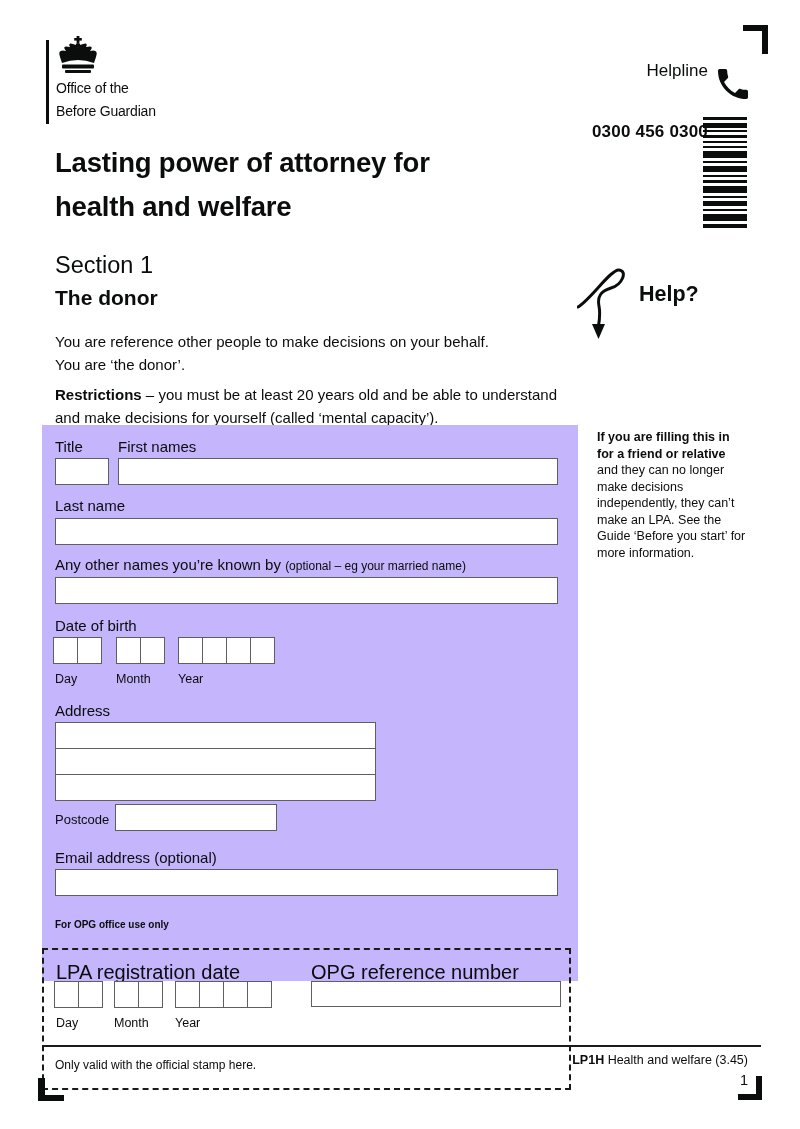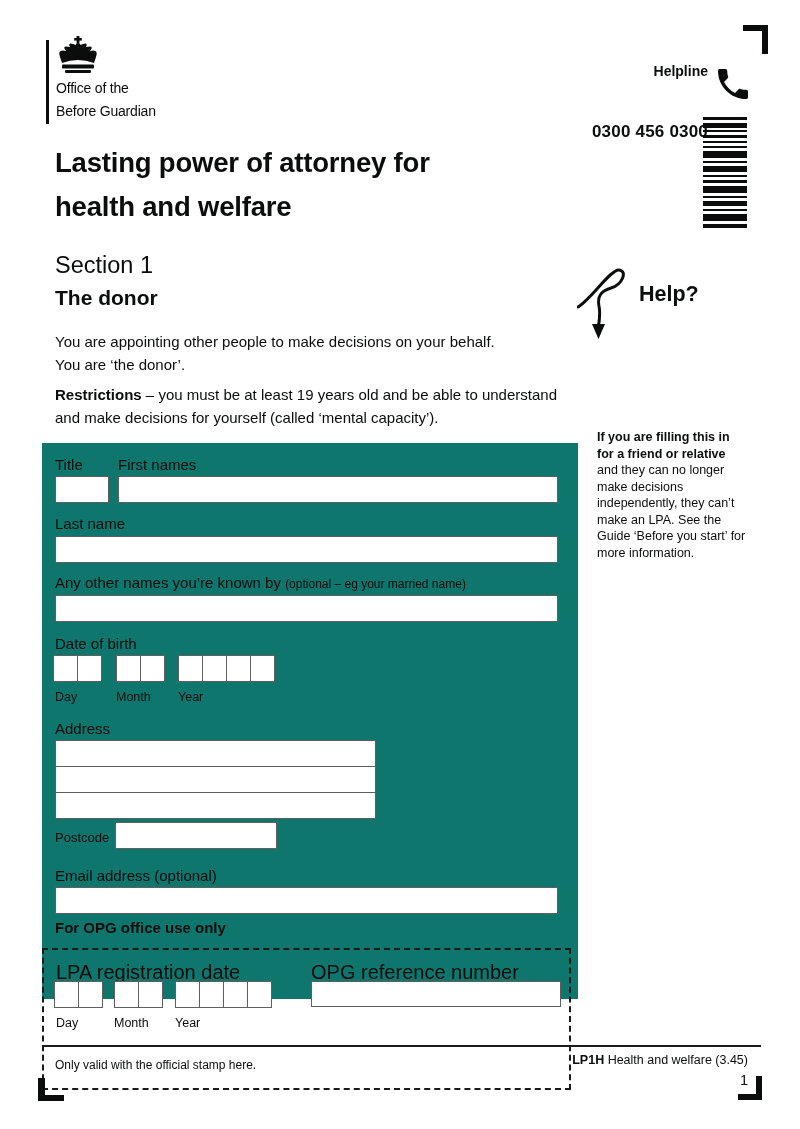--- a/index.html
+++ b/index.html
@@ -6,21 +6,21 @@
   .page{position:relative;width:800px;height:1129px;background:#ffffff;
         font-family:"Liberation Sans",sans-serif;color:#0b0c0c;overflow:hidden;}
   .abs{position:absolute;}
 
   
   .logo-bar{left:46px;top:40px;width:3px;height:84px;background:#0b0c0c;}
   .crown{left:56px;top:36px;}
   .logo-text{left:56px;top:77px;font-size:14px;line-height:23px;letter-spacing:-0.2px;}
 
   .helpline{right:92px;top:62px;text-align:right;}
-  .helpline .hl1{font-size:14px;font-weight:bold;line-height:18px;}
+  .helpline .hl1{font-size:17px;font-weight:normal;line-height:18px;}
   .helpline .hl2{font-size:17px;font-weight:bold;line-height:24px;letter-spacing:0.2px;margin-top:40px;}
   .phone{left:713px;top:62px;}
   .barcode{left:703px;top:117px;}
 
   .corner{border:0 solid #0b0c0c;}
   .corner-tr{left:743px;top:25px;width:19px;height:23px;border-top-width:6px;border-right-width:6px;}
   .corner-bl{left:38px;top:1078px;width:19px;height:17px;border-left-width:7px;border-bottom-width:6px;}
   .corner-br{left:738px;top:1076px;width:18px;height:18px;border-right-width:6px;border-bottom-width:6px;}
 
   
@@ -33,35 +33,35 @@
   .para2{left:55px;top:383px;width:528px;}
   b{font-weight:bold;}
 
   
   .help-arrow{left:577px;top:261px;}
   .help-heading{left:639px;top:282px;font-size:21.5px;font-weight:bold;text-align:right;}
   .help-text{left:597px;top:345px;width:158px;font-size:15px;line-height:24px;}
   .help-note{left:597px;top:429px;width:152px;font-size:12.5px;line-height:16.5px;}
 
   
-  .panel{left:42px;top:443px;width:536px;height:556px;background:#0f766e;}
+  .panel{left:42px;top:425px;width:536px;height:556px;background:#c4b5fd;}
   .panel .lbl{position:absolute;font-size:15px;line-height:18px;}
   .panel .hint{font-size:12px;}
   .inp{position:absolute;box-sizing:border-box;background:#fff;border:1px solid #5f5f5f;
        font-family:"Liberation Sans",sans-serif;font-size:14px;padding:0 6px;color:#0b0c0c;}
   .dgroup{position:absolute;display:flex;}
   .cell{width:25px;height:27px;background:#fff;border:1px solid #5f5f5f;margin-left:-1px;box-sizing:border-box;}
   .cell:first-child{margin-left:0;}
   .dmy{position:absolute;font-size:12.5px;}
   .addr-rows{position:absolute;left:13px;top:297px;width:321px;}
   .addr-row{box-sizing:border-box;width:100%;height:27px;background:#fff;border:1px solid #5f5f5f;margin-top:-1px;}
   .addr-row:first-child{margin-top:0;}
 
   
-  .opg-heading{left:55px;top:919px;font-size:15px;font-weight:bold;}
+  .opg-heading{left:55px;top:919px;font-size:10px;font-weight:bold;}
   .dashed-box{left:42px;top:948px;width:529px;height:142px;border:2px dashed #1a1a1a;box-sizing:border-box;}
   .dashed-box .lbl{position:absolute;font-size:20px;}
   .footer-rule{left:42px;top:1045px;width:719px;height:2px;background:#1a1a1a;}
   .stamp-note{left:55px;top:1058px;font-size:12px;}
 
   .form-code{right:52px;top:1053px;font-size:12.5px;text-align:right;}
   .page-number{right:52px;top:1072px;font-size:14.5px;text-align:right;}
 </style>
 </head>
 <body>
@@ -121,25 +121,25 @@
   </div>
 
   <div class="abs main-title">
     <div>Lasting power of attorney for</div>
     <div>health and welfare</div>
   </div>
   <div class="abs section-number">Section 1</div>
   <div class="abs section-name">The donor</div>
 
   <div class="abs body-text para1">
-    <div>You are appointing other people to make decisions on your behalf.</div>
+    <div>You are reference other people to make decisions on your behalf.</div>
     <div>You are ‘the donor’.</div>
   </div>
   <div class="abs body-text para2">
-    <b>Restrictions</b><span> – you must be at least 19 years old and be able to understand and make decisions for yourself (called ‘mental capacity’).</span>
+    <b>Restrictions</b><span> – you must be at least 20 years old and be able to understand and make decisions for yourself (called ‘mental capacity’).</span>
   </div>
 
   <div class="abs help-arrow">
     <svg width="58" height="90" viewBox="0 0 58 90">
       <path d="M1 46 C 14 38, 34 8, 42 9 C 51 10, 45 24, 34 27 C 24 30, 20 35, 22 45 C 23.5 53, 22.5 59, 21.5 65" fill="none" stroke="#0b0c0c" stroke-width="3" stroke-linecap="round"></path>
       <polygon points="15,63 28,63 21.5,78" fill="#0b0c0c"></polygon>
     </svg>
   </div>
   <div class="abs help-heading">Help?</div>
   <div class="abs help-note">

